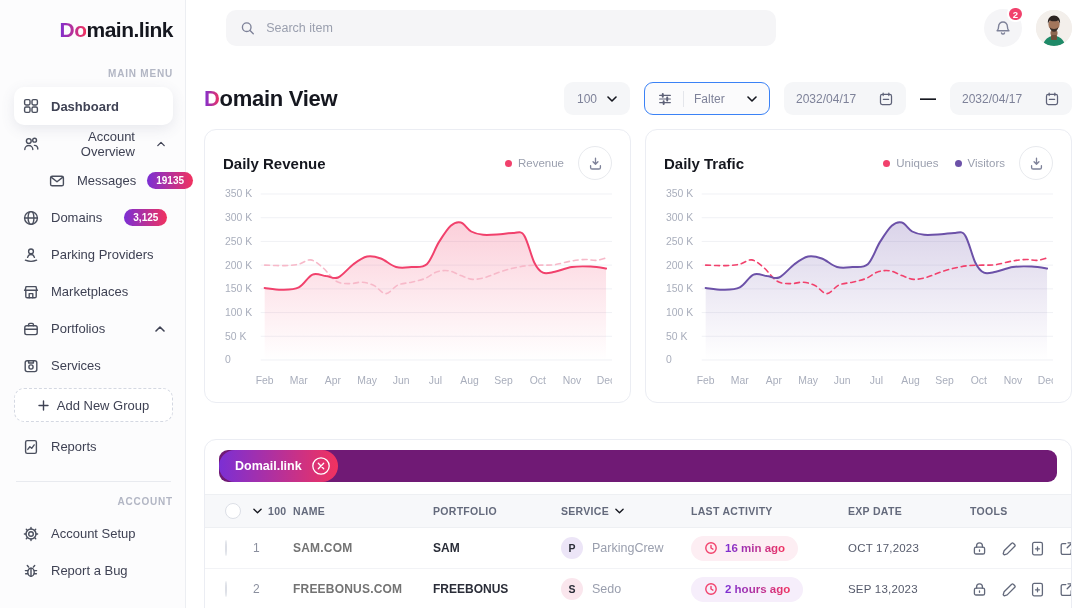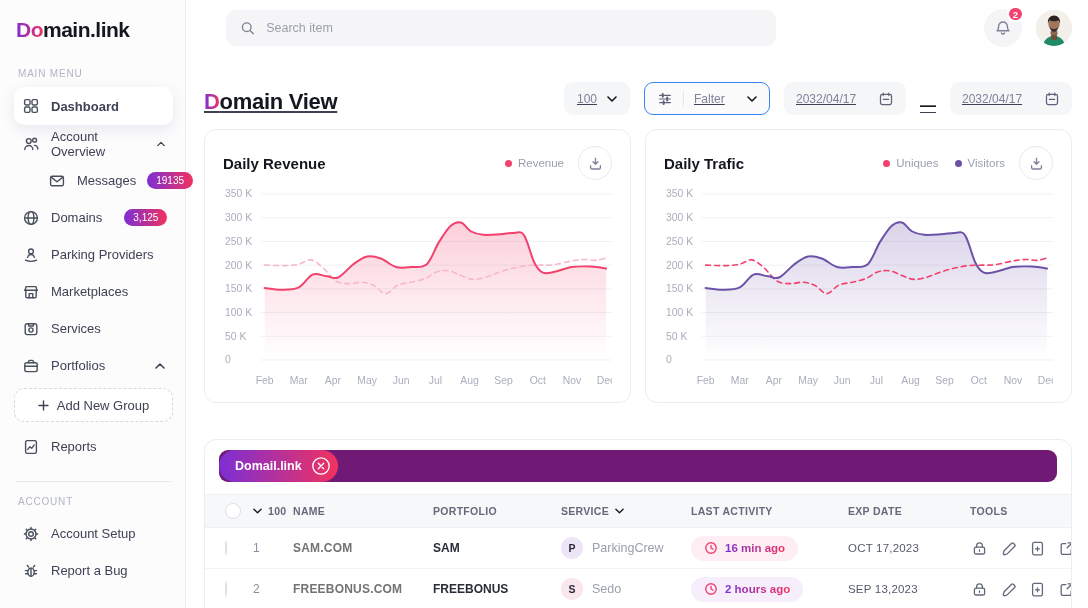--- a/index.html
+++ b/index.html
@@ -2,34 +2,34 @@
 <html><head>
 <meta charset="utf-8">
 <style>
   * { margin:0; padding:0; box-sizing:border-box; }
   html,body { width:1088px; height:608px; overflow:hidden; background:#fff;
     font-family:"Liberation Sans", sans-serif; color:#3f4254; }
   .app { display:flex; width:1088px; height:608px; }
 
   
   .sidebar { width:186px; min-width:186px; height:608px; background:#fcfcfd;
-    border-right:1px solid #eceef2; padding:16px 12px 10px 14px; }
+    border-right:1px solid #eceef2; padding:16px 12px 10px 14px;text-align:right; }
   .logo { font-size:21px; font-weight:800; letter-spacing:-.5px; color:#15171f; margin:2px 0 26px 2px; }
   .grad-text { background:linear-gradient(90deg,#7b2fd4,#f1325f);
     -webkit-background-clip:text; background-clip:text; color:transparent; }
-  .section-label { font-size:10px; letter-spacing:.8px; color:#b2b6c4; font-weight:400; margin:0 0 8px 4px; }
+  .section-label { font-size:10px; letter-spacing:.8px; color:#b2b6c4; font-weight:700; margin:0 0 8px 4px; }
   .side-item { display:flex; align-items:center; gap:11px; height:37px; padding:0 8px;
     border-radius:10px; font-size:13px; color:#3f4254; cursor:pointer; }
   .side-item.active { background:#fff; box-shadow:0 4px 14px rgba(80,90,120,.12); height:38px; font-weight:600; }
   .side-item .spacer { flex:1; }
   .side-icon { width:18px; height:18px; display:flex; align-items:center; justify-content:center; }
   .side-icon svg { stroke:#4a4f5e; fill:none; stroke-width:1.4; stroke-linecap:round; stroke-linejoin:round; }
   .sub { margin-left:26px; }
   .pill-badge { background:linear-gradient(90deg,#7b2fd4,#f1325f); color:#fff; font-size:10px;
-    font-weight:400; padding:3px 9px; border-radius:9px; }
+    font-weight:700; padding:3px 9px; border-radius:9px; }
   .chev { stroke:#3f4254; fill:none; stroke-width:1.6; stroke-linecap:round; stroke-linejoin:round; }
   .dashed-btn { display:flex; align-items:center; justify-content:center; gap:8px; height:34px;
     border:1px dashed #d4d8e2; border-radius:10px; margin:4px 0 6px; font-size:13px; color:#3f4254; cursor:pointer; background:#fff; }
   .side-divider { border-top:1px solid #e8eaef; margin:16px 2px 14px; }
 
   
   .main { flex:1; height:608px; overflow:hidden; }
   .topbar { display:flex; align-items:center; height:56px; padding:0 16px 0 40px; }
   .search-box { display:flex; align-items:center; gap:10px; width:550px; height:36px;
     background:#f5f5f7; border-radius:10px; padding:0 14px; }
@@ -39,21 +39,21 @@
   .search-box input::placeholder { color:#9a9fae; }
   .top-right { margin-left:auto; display:flex; align-items:center; gap:14px; }
   .bell-btn { position:relative; width:38px; height:38px; border-radius:50%; background:#f5f5f7;
     display:flex; align-items:center; justify-content:center; cursor:pointer; }
   .bell-btn svg { stroke:#7e8299; fill:none; stroke-width:1.4; stroke-linecap:round; stroke-linejoin:round; }
   .notif-badge { position:absolute; top:-3px; right:-2px; min-width:16px; height:16px; border-radius:8px;
     background:#f1416c; color:#fff; font-size:9.5px; font-weight:700; display:flex; align-items:center;
     justify-content:center; padding:0 4px; border:2px solid #fff; }
   .avatar { width:36px; height:36px; border-radius:50%; overflow:hidden; cursor:pointer; background:#f1ece8; }
 
-  .page-head { display:flex; align-items:flex-end; padding:26px 16px 0 18px; gap:14px;text-decoration:underline; }
+  .page-head { display:flex; align-items:center; padding:26px 16px 0 18px; gap:14px; }
   .page-title { font-size:22px; font-weight:800; color:#15171f; letter-spacing:-.3px; margin-right:auto; }
   .ctrl { display:flex; align-items:center; background:#f5f6f8; border-radius:9px; height:33px;
     font-size:12px; color:#7e8299; cursor:pointer; }
   .ctrl svg { stroke:#5e6278; fill:none; stroke-width:1.4; stroke-linecap:round; stroke-linejoin:round; }
   .ctrl.pagesize { width:66px; justify-content:center; gap:10px; }
   .ctrl.filter { width:126px; background:#fbfbfc; border:1px solid #3b82f6; padding:0 12px; gap:10px; }
   .ctrl.filter .divider { width:1px; height:16px; background:#e4e6eb; }
   .ctrl.date { width:122px; padding:0 12px; justify-content:space-between; }
   .date-sep { color:#15171f; font-weight:700; }
 
@@ -180,41 +180,41 @@
             <path d="M3.8 7.2v6.2a1.4 1.4 0 0 0 1.4 1.4h7.6a1.4 1.4 0 0 0 1.4-1.4V7.2"></path>
             <path d="M7.2 14.8v-4.2h3.6v4.2"></path>
           </svg>
         </span>
       <span>Marketplaces</span>
     </div>
 
     <div class="side-item">
       <span class="side-icon">
           <svg width="18" height="18" viewBox="0 0 18 18">
-            <rect x="3.2" y="3.8" width="11.6" height="10.8" rx="2"></rect>
-            <circle cx="9" cy="10" r="2.1"></circle>
-            <path d="M6.6 3.8v2.2h4.8V3.8"></path>
-          </svg>
-        </span>
-      <span>Services</span>
-    </div>
-
-    <div class="side-item">
-      <span class="side-icon">
-          <svg width="18" height="18" viewBox="0 0 18 18">
             <rect x="2.8" y="5.8" width="12.4" height="8.8" rx="1.8"></rect>
             <path d="M6.6 5.8V4.6a1.2 1.2 0 0 1 1.2-1.2h2.4a1.2 1.2 0 0 1 1.2 1.2v1.2"></path>
             <path d="M2.8 9.3h12.4"></path>
           </svg>
         </span>
       <span>Portfolios</span>
       <span class="spacer"></span>
       <svg class="chev" width="10" height="6" viewBox="0 0 10 6">
           <path d="M1 5l4-4 4 4"></path>
         </svg>
+    </div>
+
+    <div class="side-item">
+      <span class="side-icon">
+          <svg width="18" height="18" viewBox="0 0 18 18">
+            <rect x="3.2" y="3.8" width="11.6" height="10.8" rx="2"></rect>
+            <circle cx="9" cy="10" r="2.1"></circle>
+            <path d="M6.6 3.8v2.2h4.8V3.8"></path>
+          </svg>
+        </span>
+      <span>Services</span>
     </div>
 
     <div class="dashed-btn">
       <svg width="11" height="11" viewBox="0 0 11 11" style="stroke:#3f4254;fill:none;stroke-width:1.4;stroke-linecap:round;">
           <path d="M5.5 1v9M1 5.5h9"></path>
         </svg>
       <span>Add New Group</span>
     </div>
 
     <div class="side-item">

